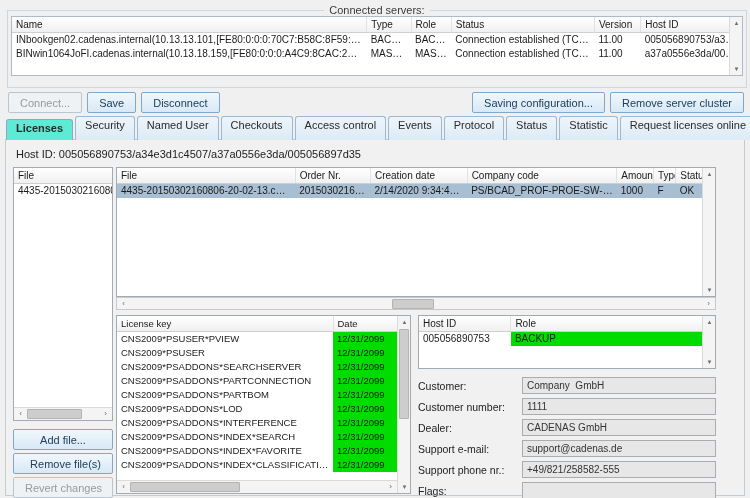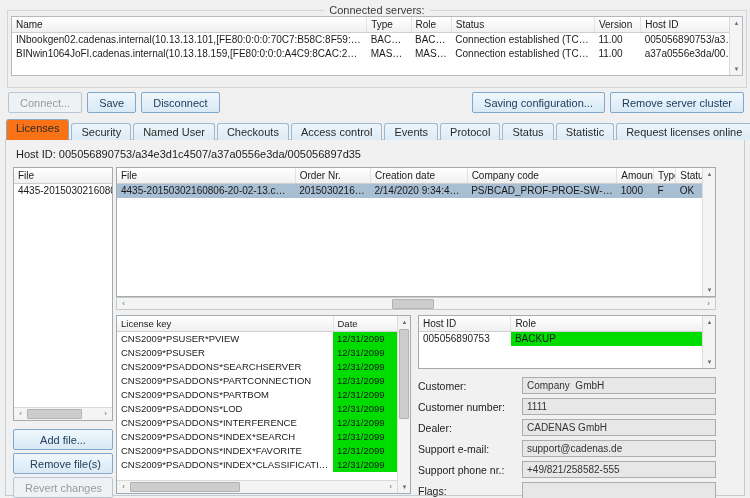--- a/index.html
+++ b/index.html
@@ -33,23 +33,23 @@
 
   
   .btn { height:21px; padding:2px 11px; font-family:"Liberation Sans",sans-serif; font-size:11px; color:#20405e;
          background:linear-gradient(#f0f7fc,#d8e9f6); border:1px solid #7fa8cc; border-radius:2px; cursor:default; white-space:nowrap; }
   .btn.disabled { color:#9a9a9a; background:#eef2f5; border-color:#b7c6d2; }
   .btnrow { position:absolute; top:92px; left:8px; right:6px; display:flex; gap:5px; }
   .push-right { margin-left:auto; }
 
   
   .tabs { position:absolute; left:6px; top:119px; height:21px; display:flex; align-items:flex-end; z-index:3; }
-  .tab { height:17px; padding:2px 9px 0; margin-right:2px; font-size:11px; color:#2a2a2a; background:linear-gradient(#eef5fb,#dcebf6);
+  .tab { height:24px; padding:2px 9px 0; margin-right:2px; font-size:11px; color:#2a2a2a; background:linear-gradient(#eef5fb,#dcebf6);
          border:1px solid #9db9d1; border-bottom:none; border-radius:3px 3px 0 0; white-space:nowrap; }
-  .tab.active { height:21px; background:#f97316; font-weight:normal; border-color:#8ea9bf; }
+  .tab.active { height:21px; background:#5eead4; font-weight:bold; border-color:#8ea9bf; }
 
   .tabpage { position:absolute; left:5px; top:139px; width:740px; height:357px; border:1px solid #c3ccd3; background:#f1f1f1; }
 
   .hostid { position:absolute; left:10px; top:8px; color:#222; font-size:11px; }
 
   .panel { position:absolute; background:#fff; border:1px solid #a2abb2; overflow:hidden; }
   .file-panel   { left:7px;   top:27px;  width:100px; height:254px; }
   .files-panel  { left:110px; top:27px;  width:600px; height:130px; }
   .files-hscroll{ position:absolute; left:110px; top:157px; width:600px; height:13px; background:#f4f4f4; border:1px solid #c9c9c9; }
   .keys-panel   { left:110px; top:175px; width:295px; height:179px; }

